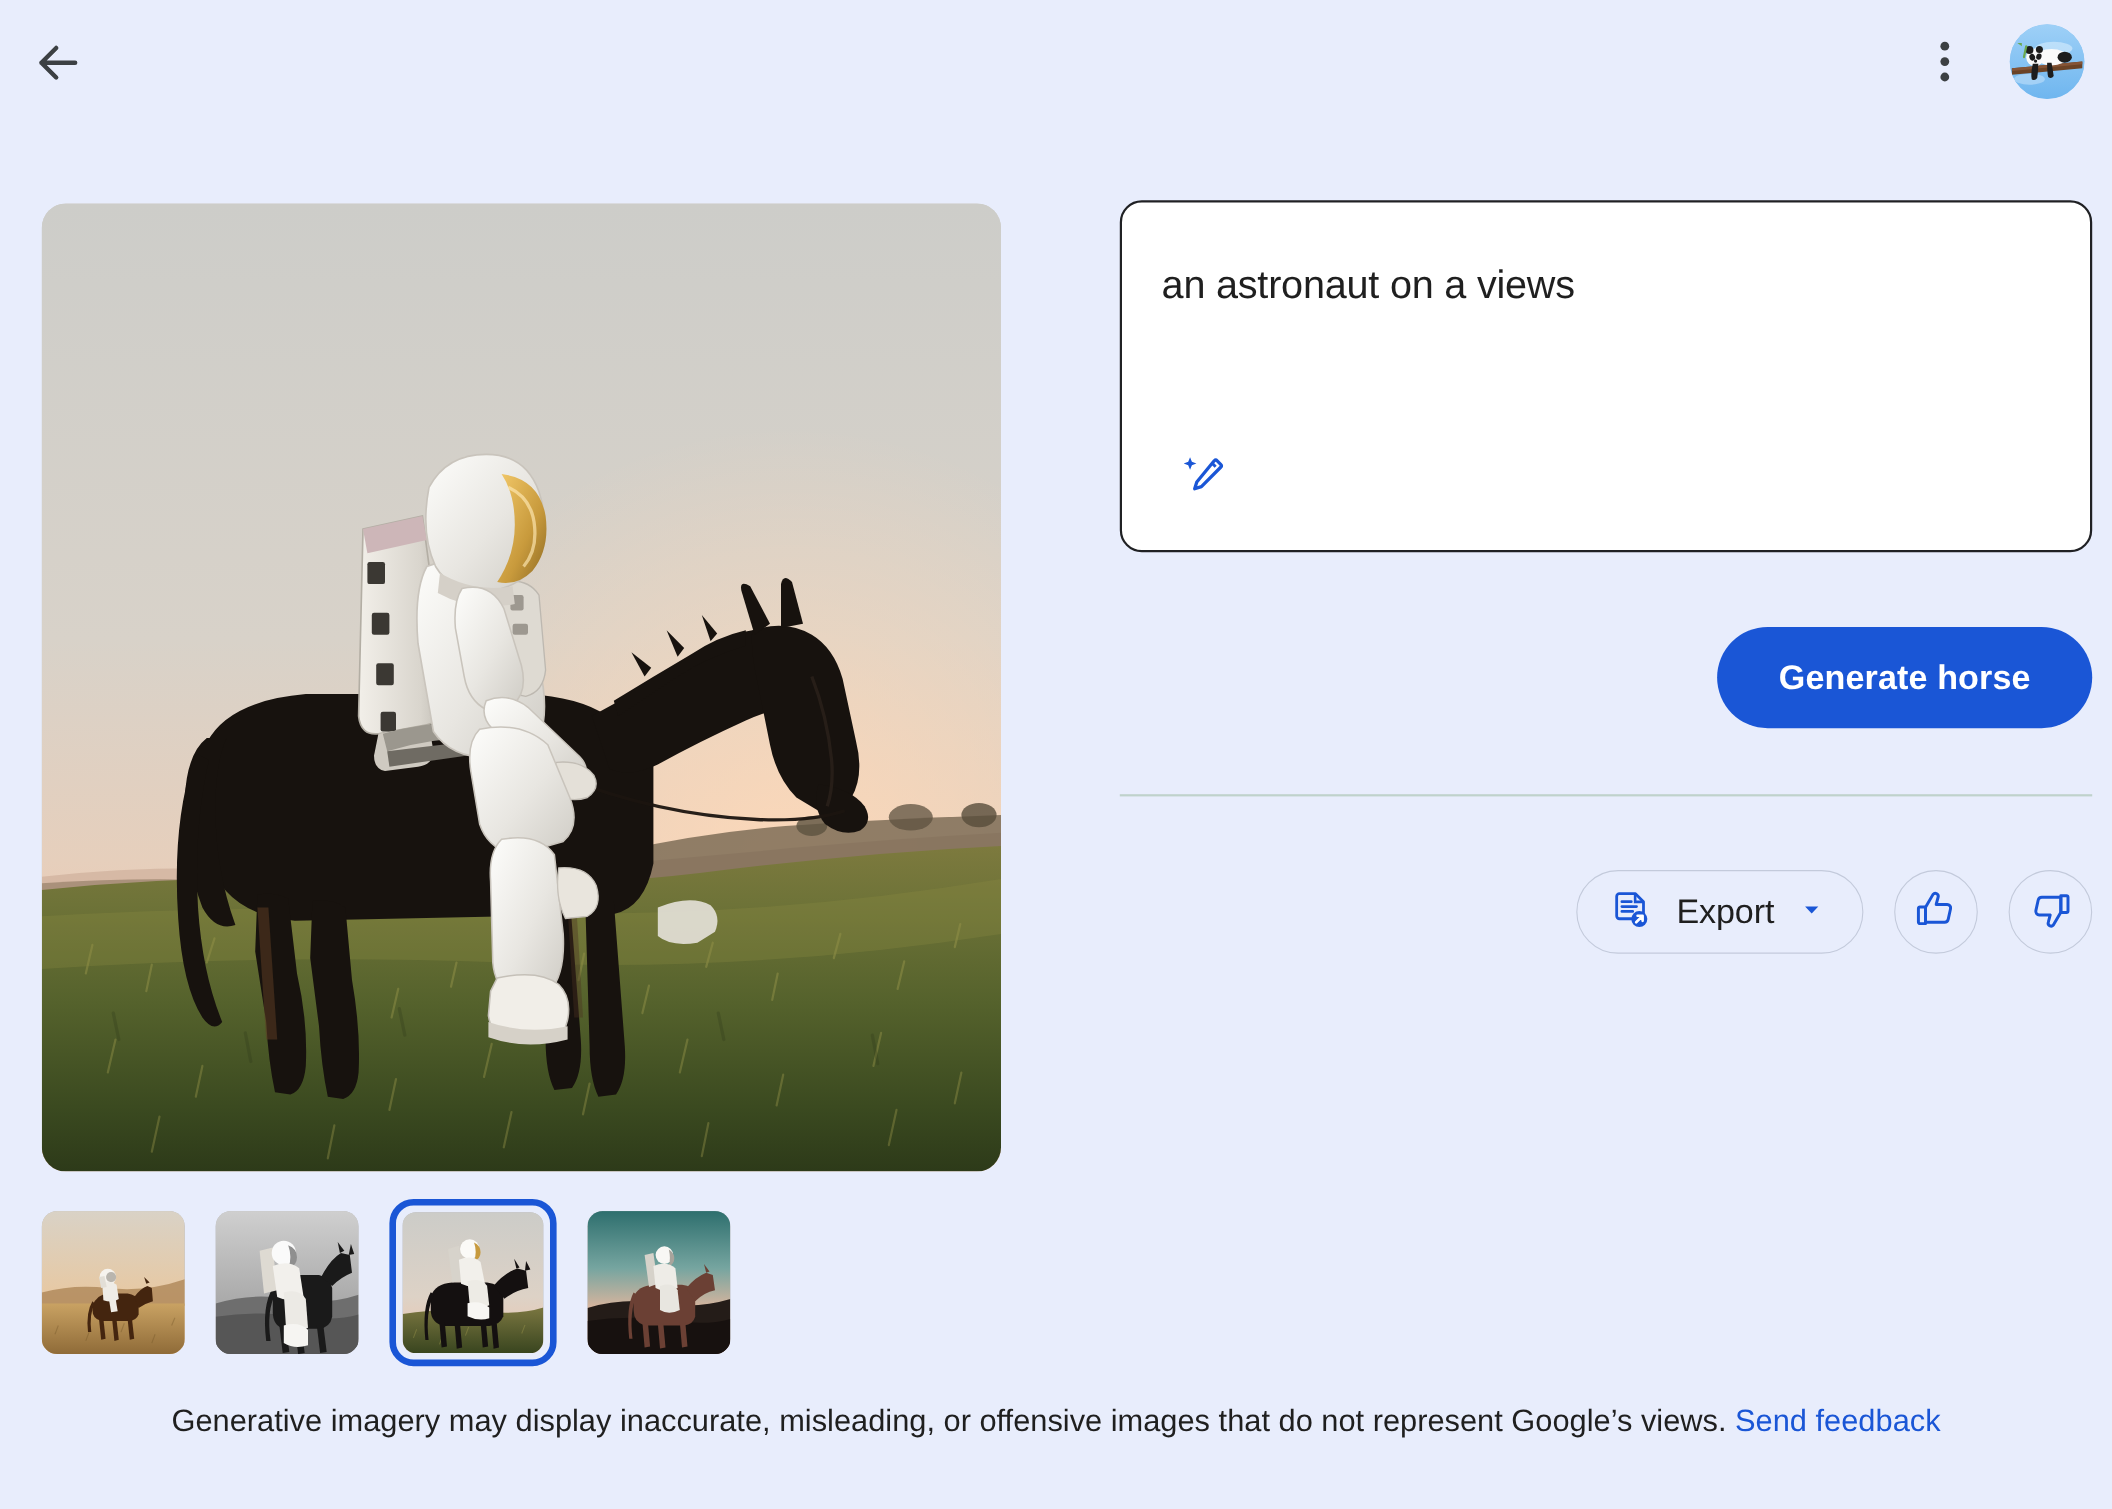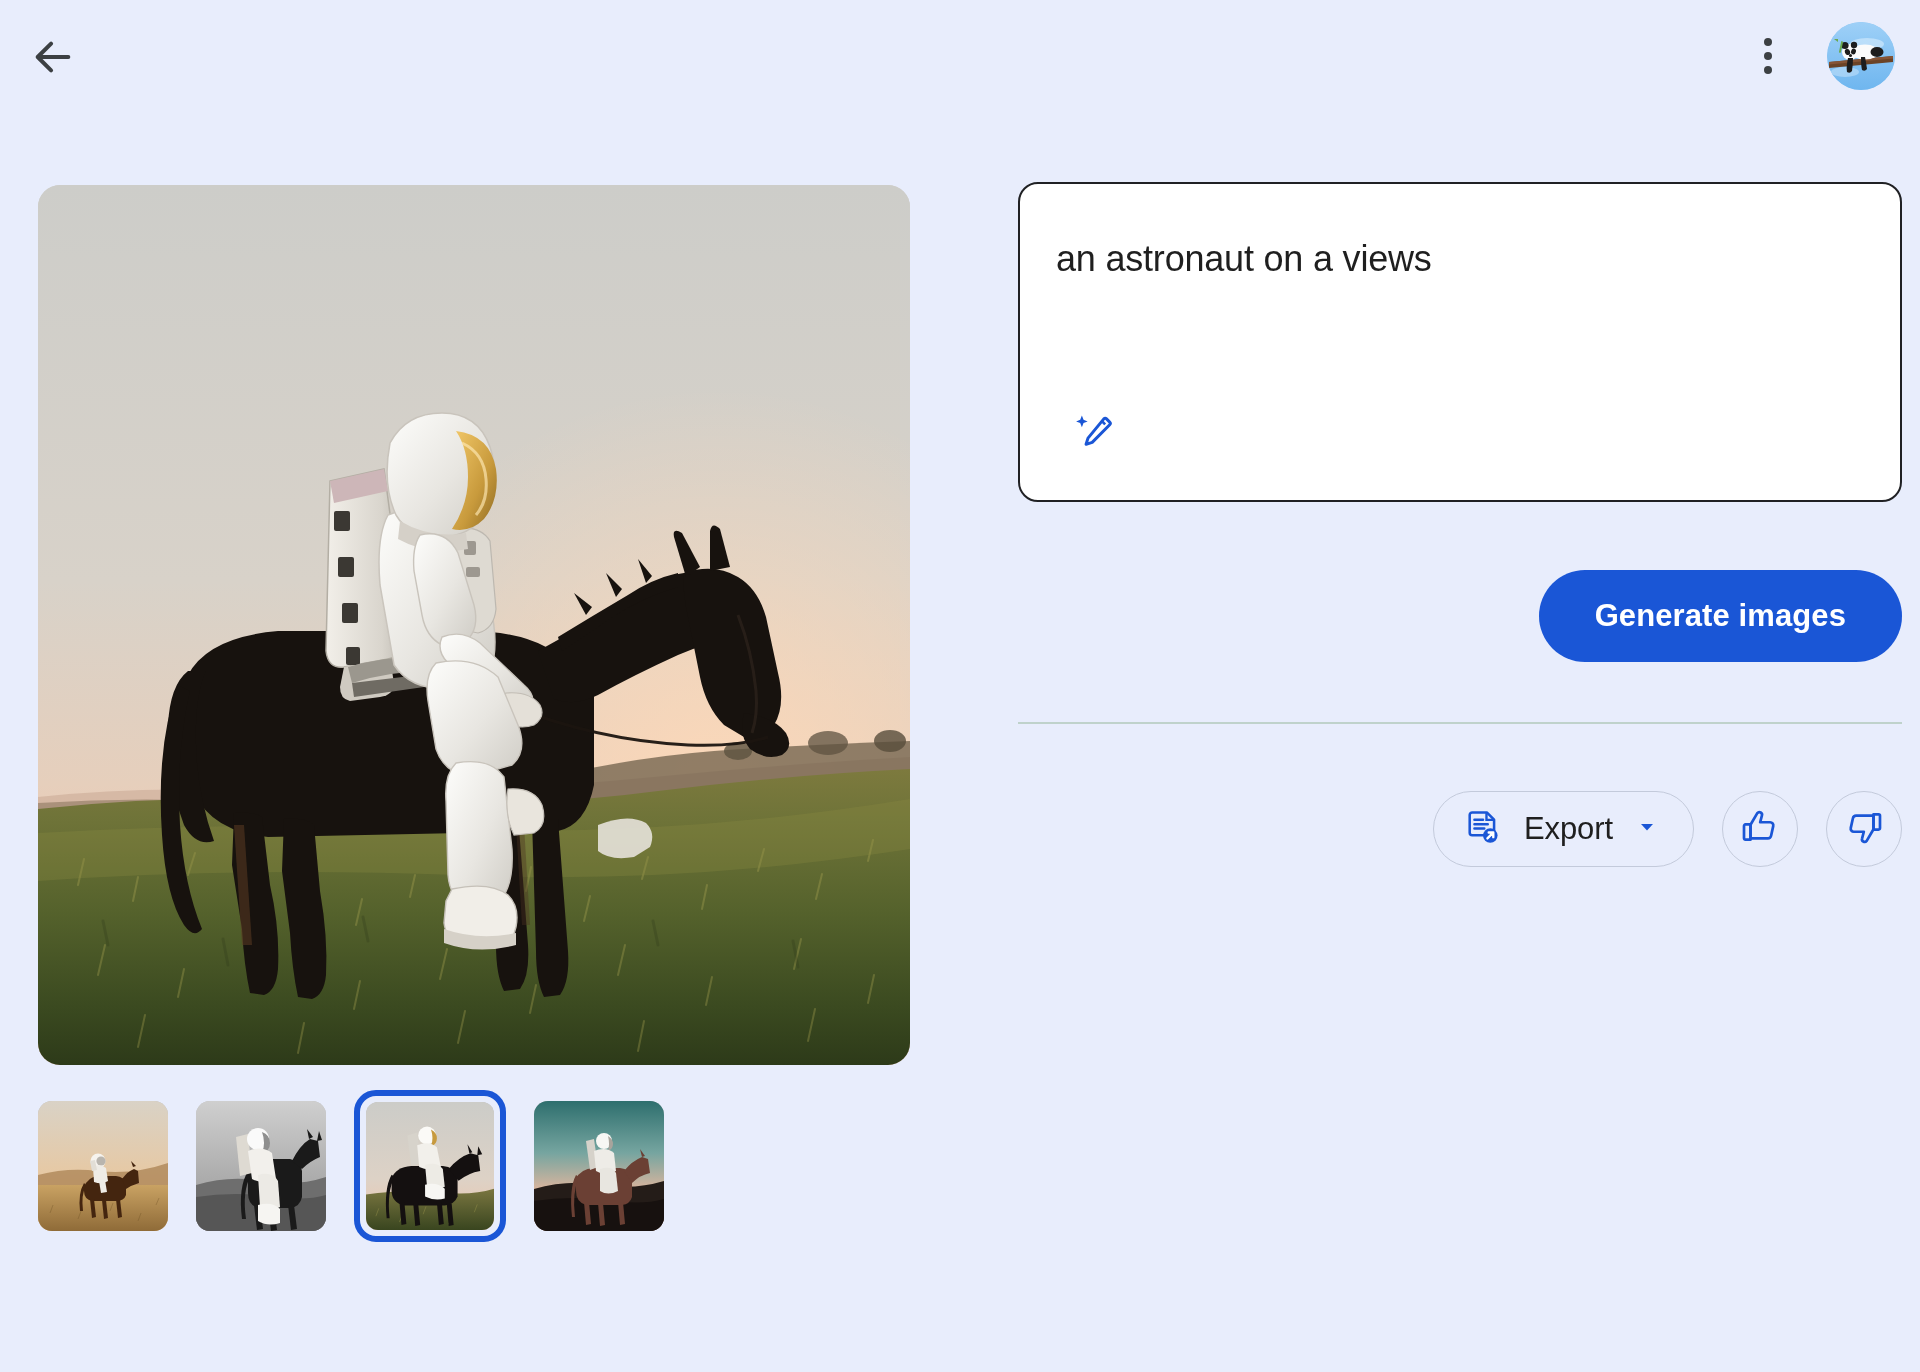--- a/index.html
+++ b/index.html
@@ -409,21 +409,21 @@
       <div class="prompt-wand">
         <svg width="42" height="42" viewBox="0 0 24 24" fill="none">
           <path d="M4.5 3.2 l0.95 2.35 l2.35 0.95 l-2.35 0.95 l-0.95 2.35 l-0.95 -2.35 l-2.35 -0.95 l2.35 -0.95 Z" fill="#1a56d6"></path>
           <path d="M18.6 5.1 l1.8 1.8 a1.1 1.1 0 0 1 0 1.55 L10.4 18.5 l-3.5 1.1 l1.1 -3.5 L17.05 5.1 a1.1 1.1 0 0 1 1.55 0 Z" stroke="#1a56d6" stroke-width="1.7" fill="none" stroke-linejoin="round"></path>
           <path d="M15.9 6.3 l1.9 1.9" stroke="#1a56d6" stroke-width="1.5"></path>
         </svg>
       </div>
     </div>
 
     <div class="generate-row">
-      <button class="generate-btn">Generate images</button>
+      <button class="generate-btn">Generate horse</button>
     </div>
 
     <div class="divider"></div>
 
     <div class="actions-row">
 
       <div class="export-btn">
         <span>
           <svg width="38" height="38" viewBox="0 0 24 24" fill="none">
             <path d="M5.2 2.8 h9.2 l4.6 4.6 v8.2 a1.6 1.6 0 0 1 -1.6 1.6 h-12.2
@@ -625,14 +625,18 @@
             <circle cx="70" cy="40" r="8" fill="#f8f7f4"></circle>
             <path d="M74 35 Q 79 38 79 43 Q 79 48 74 50 Q 76 43 74 35 Z" fill="#a8a49c"></path>
             <path d="M60 50 Q 72 45 80 52 L82 70 Q 70 75 62 70 Z" fill="#eeece7"></path>
             <path d="M66 68 Q 78 64 82 72 L84 90 Q 74 95 66 90 Z" fill="#e8e6e0"></path>
           </g>
         </svg>
       </div>
     </div>
   </div>
 
+  <div class="footer">
+    <span>Generative imagery may display inaccurate, misleading, or offensive images that do not represent Google’s views.</span>
+    <span class="footer-link">Send feedback</span>
+  </div>
 
 </div>
 
 </body></html>

